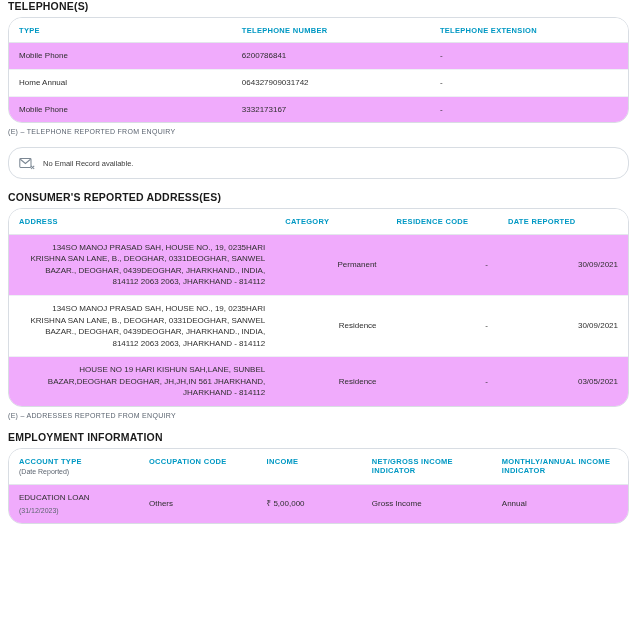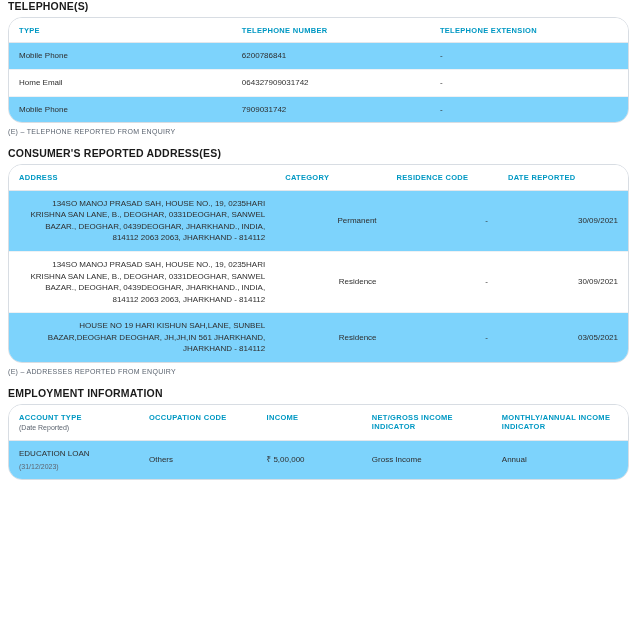--- a/index.html
+++ b/index.html
@@ -61,21 +61,21 @@
     color: #2e2e2e;
     padding: 7px 10px;
     vertical-align: middle;
     line-height: 1.45;
     border-bottom: 1px solid #eef1f4;
   }
   table.grid tbody tr:last-child td {
     border-bottom: none;
   }
   table.grid tbody tr.alt td {
-    background: #7dd3fc;
+    background: #f0abfc;
   }
   .addr-table tbody td {
     vertical-align: middle;
     text-align: right;
   }
   .addr-cell {
     line-height: 1.5;
   }
   .note {
     font-size: 7px;
@@ -142,36 +142,49 @@
             <th>TELEPHONE EXTENSION</th>
           </tr>
         </thead>
         <tbody>
           <tr class="alt">
             <td>Mobile Phone</td>
             <td>6200786841</td>
             <td>-</td>
           </tr>
           <tr>
-            <td>Home Email</td>
+            <td>Home Annual</td>
             <td>064327909031742</td>
             <td>-</td>
           </tr>
           <tr class="alt">
             <td>Mobile Phone</td>
-            <td>7909031742</td>
+            <td>3332173167</td>
             <td>-</td>
           </tr>
         </tbody>
       </table>
     </div>
     <div class="note">(e) – TELEPHONE REPORTED FROM ENQUIRY</div>
   </div>
 
   <div class="block">
+    <div class="card">
+      <div class="empty-row">
+        <span class="no-record-icon">
+          <svg viewBox="0 0 20 16" width="16" height="14" fill="none" stroke="#7b8793" stroke-width="1.3">
+            <rect x="1" y="2.5" width="14" height="11" rx="1"></rect>
+            <path d="M1.6 3.3 L8 8.6 L14.4 3.3"></path>
+            <path d="M15 11.5 L19 15.5"></path>
+            <path d="M19 11.5 L15 15.5"></path>
+          </svg>
+        </span>
+        <span class="empty-text">No Email Record available.</span>
+      </div>
+    </div>
   </div>
 
   <div class="block">
     <div class="section-title">CONSUMER'S REPORTED ADDRESS(ES)</div>
     <div class="card">
       <table class="grid addr-table">
         <colgroup>
           <col style="width:43%">
           <col style="width:18%">
           <col style="width:18%">

